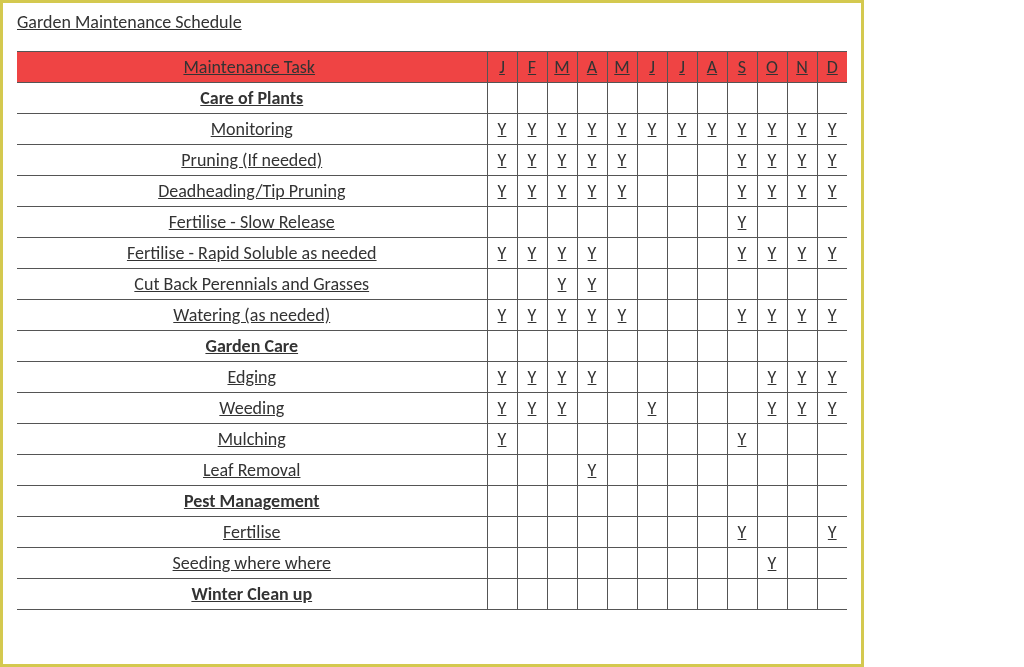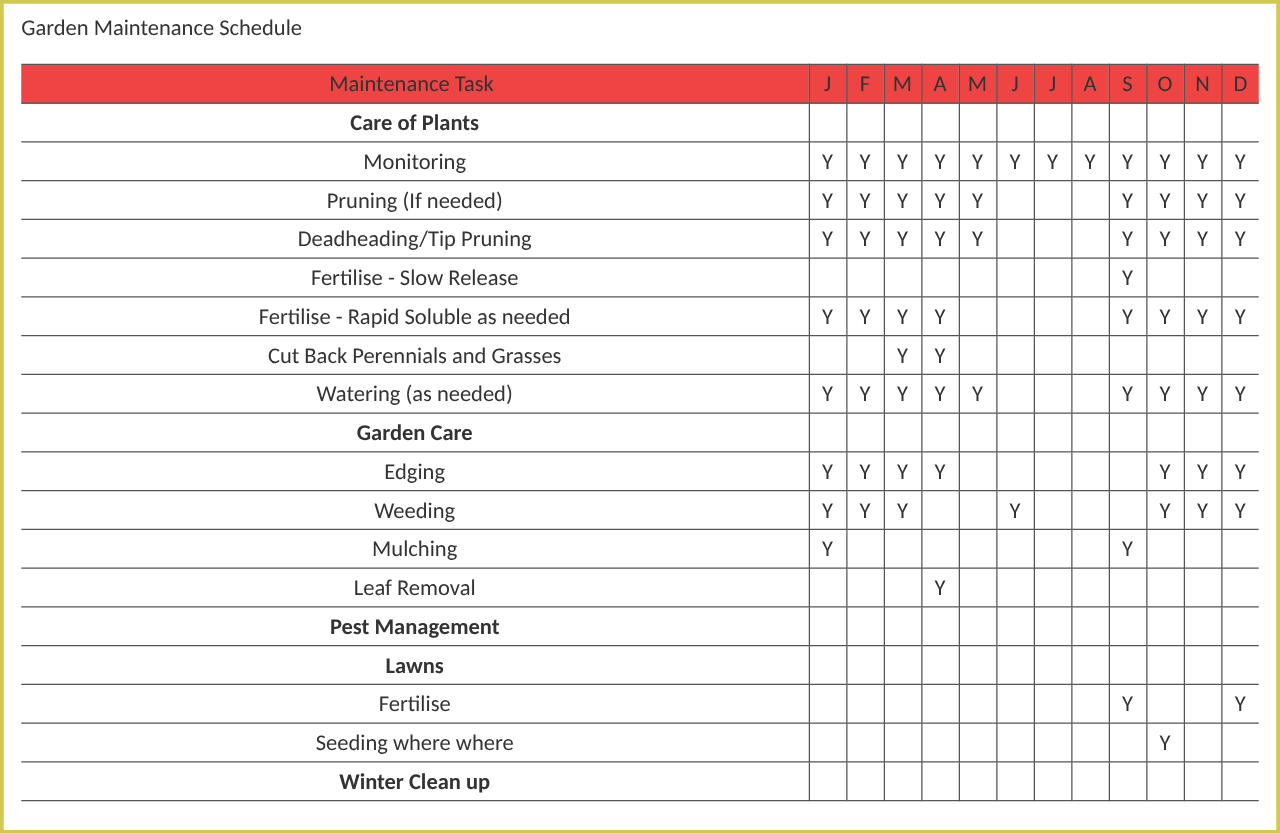--- a/index.html
+++ b/index.html
@@ -8,25 +8,26 @@
       padding: 0;
     }
     body {
       font-family: Calibri, 'Segoe UI', Arial, sans-serif;
       font-size: 18px;
       color: #333;
       background: #fff;
       padding: 0;
     }
     .page-wrap {
-      width: 1024px;
+      width: 864px;
       height: 667px;
       border: 3px solid #d4c94f;
       background: #fff;
       overflow: hidden;
+      text-decoration: underline;
     }
     .title {
       padding: 8px 14px 18px 14px;
       font-size: 18px;
       font-weight: 400;
       color: #333;
     }
     table {
       border-collapse: collapse;
       width: calc(100% - 28px);
@@ -304,35 +305,20 @@
           <td class="month-cell"></td>
           <td class="month-cell"></td>
           <td class="month-cell"></td>
           <td class="month-cell"></td>
           <td class="month-cell"></td>
           <td class="month-cell"></td>
           <td class="month-cell"></td>
           <td class="month-cell"></td>
           <td class="month-cell"></td>
         </tr>
-        <tr class="section-row">
-          <td class="task-cell">Lawns</td>
-          <td class="month-cell"></td>
-          <td class="month-cell"></td>
-          <td class="month-cell"></td>
-          <td class="month-cell"></td>
-          <td class="month-cell"></td>
-          <td class="month-cell"></td>
-          <td class="month-cell"></td>
-          <td class="month-cell"></td>
-          <td class="month-cell"></td>
-          <td class="month-cell"></td>
-          <td class="month-cell"></td>
-          <td class="month-cell"></td>
-        </tr>
         <tr>
           <td class="task-cell">Fertilise</td>
           <td class="month-cell"></td>
           <td class="month-cell"></td>
           <td class="month-cell"></td>
           <td class="month-cell"></td>
           <td class="month-cell"></td>
           <td class="month-cell"></td>
           <td class="month-cell"></td>
           <td class="month-cell"></td>

